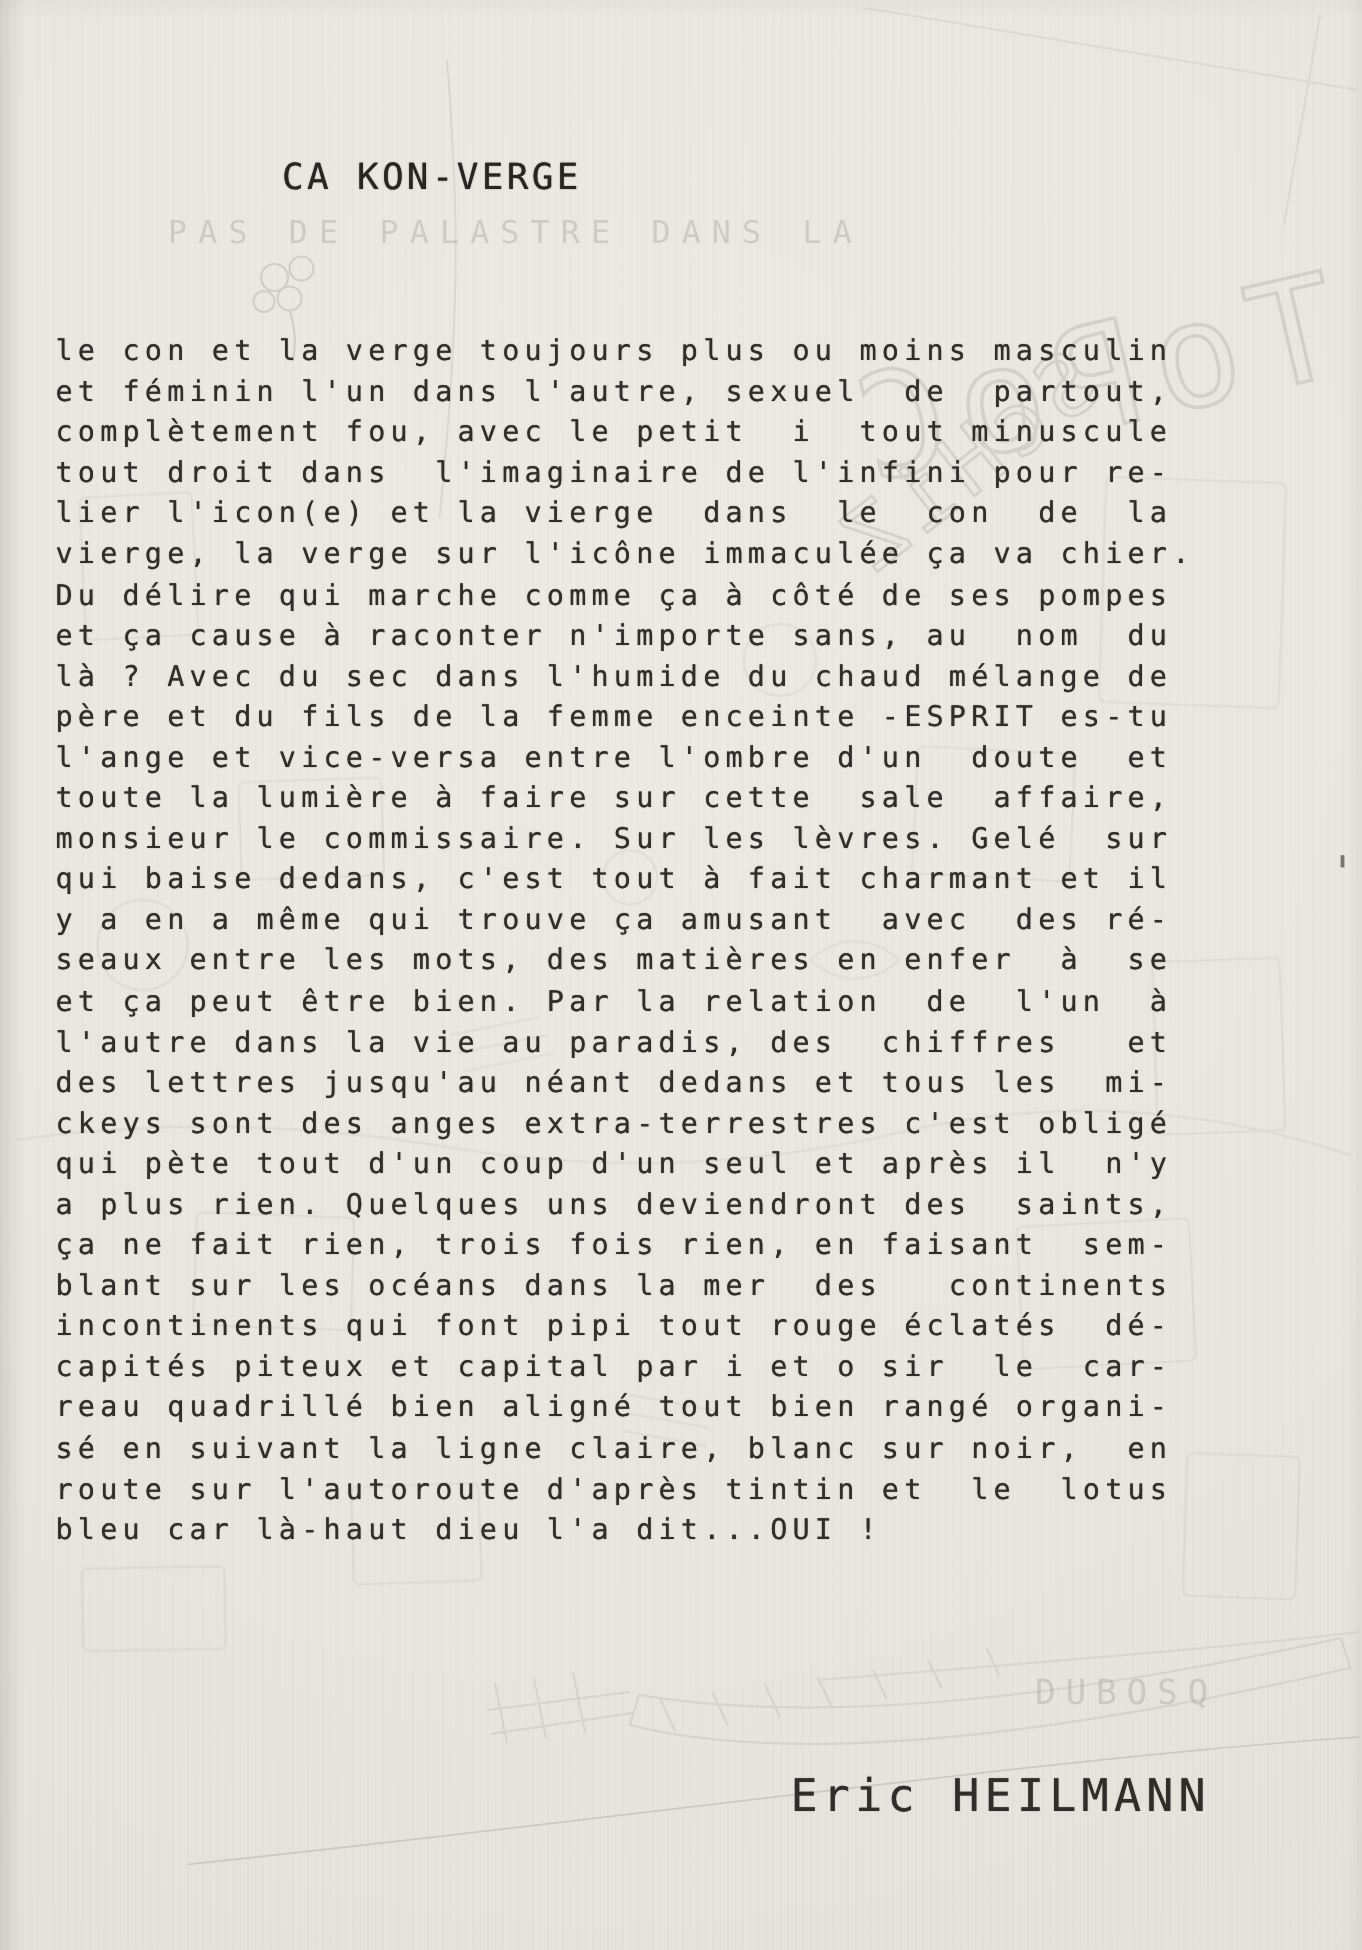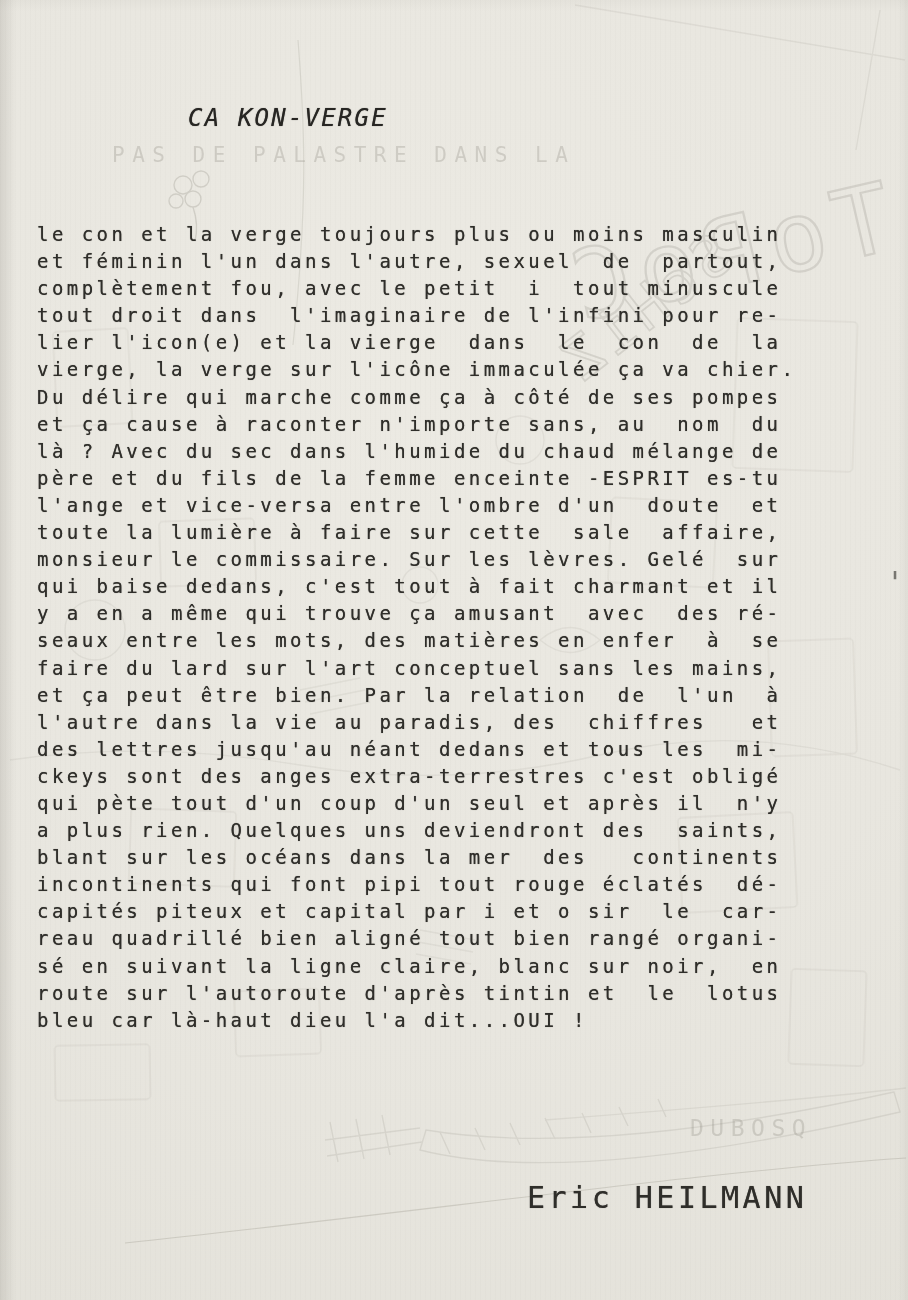--- a/index.html
+++ b/index.html
@@ -25,21 +25,20 @@
   }
   .bleed-art{
     position:absolute;left:0;top:0;width:908px;height:1300px;
     pointer-events:none;
   }
   .page-title{
     position:absolute;left:188px;top:104px;
     font-size:24px;letter-spacing:2.2px;white-space:pre;
     color:#272623;
     text-shadow:0 0 .8px rgba(39,38,35,.85);
-    font-style:italic;
   }
   .body-text{
     position:absolute;left:37px;top:221px;
     font-size:19px;line-height:27.1px;letter-spacing:3.45px;
     text-shadow:0 0 .7px rgba(47,46,42,.8);
   }
   .body-text .line{white-space:pre;height:27.1px;}
   .signature{
     position:absolute;left:527px;top:1180px;
     font-size:30px;letter-spacing:3.5px;white-space:pre;
@@ -130,27 +129,27 @@
     <div class="line">Du délire qui marche comme ça à côté de ses pompes</div>
     <div class="line">et ça cause à raconter n'importe sans, au  nom  du</div>
     <div class="line">là ? Avec du sec dans l'humide du chaud mélange de</div>
     <div class="line">père et du fils de la femme enceinte -ESPRIT es-tu</div>
     <div class="line">l'ange et vice-versa entre l'ombre d'un  doute  et</div>
     <div class="line">toute la lumière à faire sur cette  sale  affaire,</div>
     <div class="line">monsieur le commissaire. Sur les lèvres. Gelé  sur</div>
     <div class="line">qui baise dedans, c'est tout à fait charmant et il</div>
     <div class="line">y a en a même qui trouve ça amusant  avec  des ré-</div>
     <div class="line">seaux entre les mots, des matières en enfer  à  se</div>
-    <div class="line">faire du lard sur l'art conceptuel sans les mains,</div>
     <div class="line">et ça peut être bien. Par la relation  de  l'un  à</div>
     <div class="line">l'autre dans la vie au paradis, des  chiffres   et</div>
     <div class="line">des lettres jusqu'au néant dedans et tous les  mi-</div>
     <div class="line">ckeys sont des anges extra-terrestres c'est obligé</div>
     <div class="line">qui pète tout d'un coup d'un seul et après il  n'y</div>
     <div class="line">a plus rien. Quelques uns deviendront des  saints,</div>
+    <div class="line">ça ne fait rien, trois fois rien, en faisant  sem-</div>
     <div class="line">blant sur les océans dans la mer  des   continents</div>
     <div class="line">incontinents qui font pipi tout rouge éclatés  dé-</div>
     <div class="line">capités piteux et capital par i et o sir  le  car-</div>
     <div class="line">reau quadrillé bien aligné tout bien rangé organi-</div>
     <div class="line">sé en suivant la ligne claire, blanc sur noir,  en</div>
     <div class="line">route sur l'autoroute d'après tintin et  le  lotus</div>
     <div class="line">bleu car là-haut dieu l'a dit...OUI !</div>
   </div>
 
   <div class="edge-mark">'</div>

